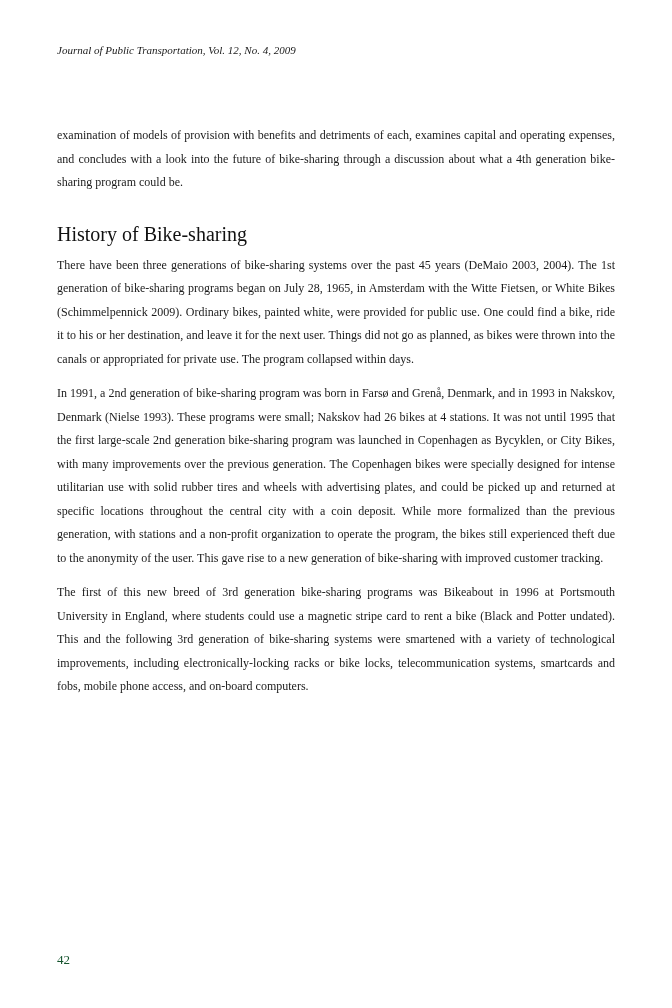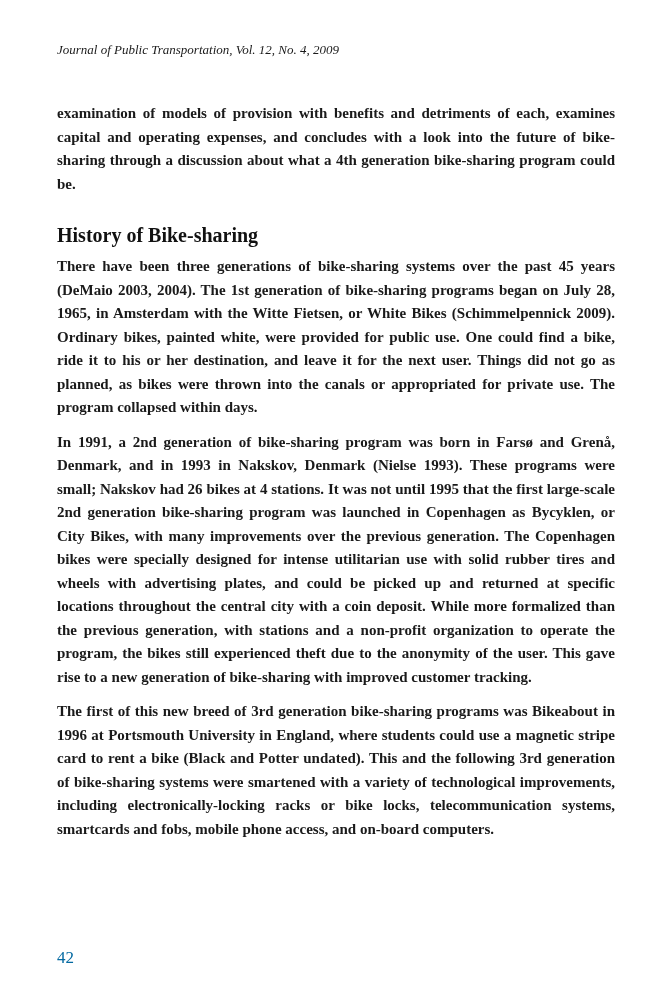--- a/index.html
+++ b/index.html
@@ -14,47 +14,46 @@
     margin: 0 auto;
     background: #ffffff;
     box-sizing: border-box;
     padding: 42px 57px 0 57px;
     font-family: "Liberation Serif", "DejaVu Serif", serif;
     color: #1a1a1a;
     overflow: hidden;
   }
   .journal-header {
     font-style: italic;
-    font-size: 13px;
+    font-size: 11px;
     line-height: 16px;
     color: #1a1a1a;
-    margin: 0 0 44px 0;
+    margin: 0 0 66px 0;
   }
   .body-para {
-    font-size: 15px;
+    font-size: 12px;
     line-height: 23.5px;
     text-align: justify;
     margin: 0 0 11px 0;
     color: #1a1a1a;
-    font-weight: bold;
   }
   .section-heading {
     font-size: 20px;
-    font-weight: bold;
+    font-weight: normal;
     line-height: 24px;
     margin: 27px 0 8px 0;
     color: #111111;
     text-align: left;
   }
   .page-number {
     position: absolute;
     left: 57px;
     bottom: 40px;
-    font-size: 17px;
-    color: #0369a1;
+    font-size: 13px;
+    color: #14532d;
   }
 </style>
 </head>
 <body>
 
 <div class="page">
 
   <div class="journal-header">Journal of Public Transportation, Vol. 12, No. 4, 2009</div>
 
   <p class="body-para">examination of models of provision with benefits and detriments of each, examines capital and operating expenses, and concludes with a look into the future of bike-sharing through a discussion about what a 4th generation bike-sharing program could be.</p>

